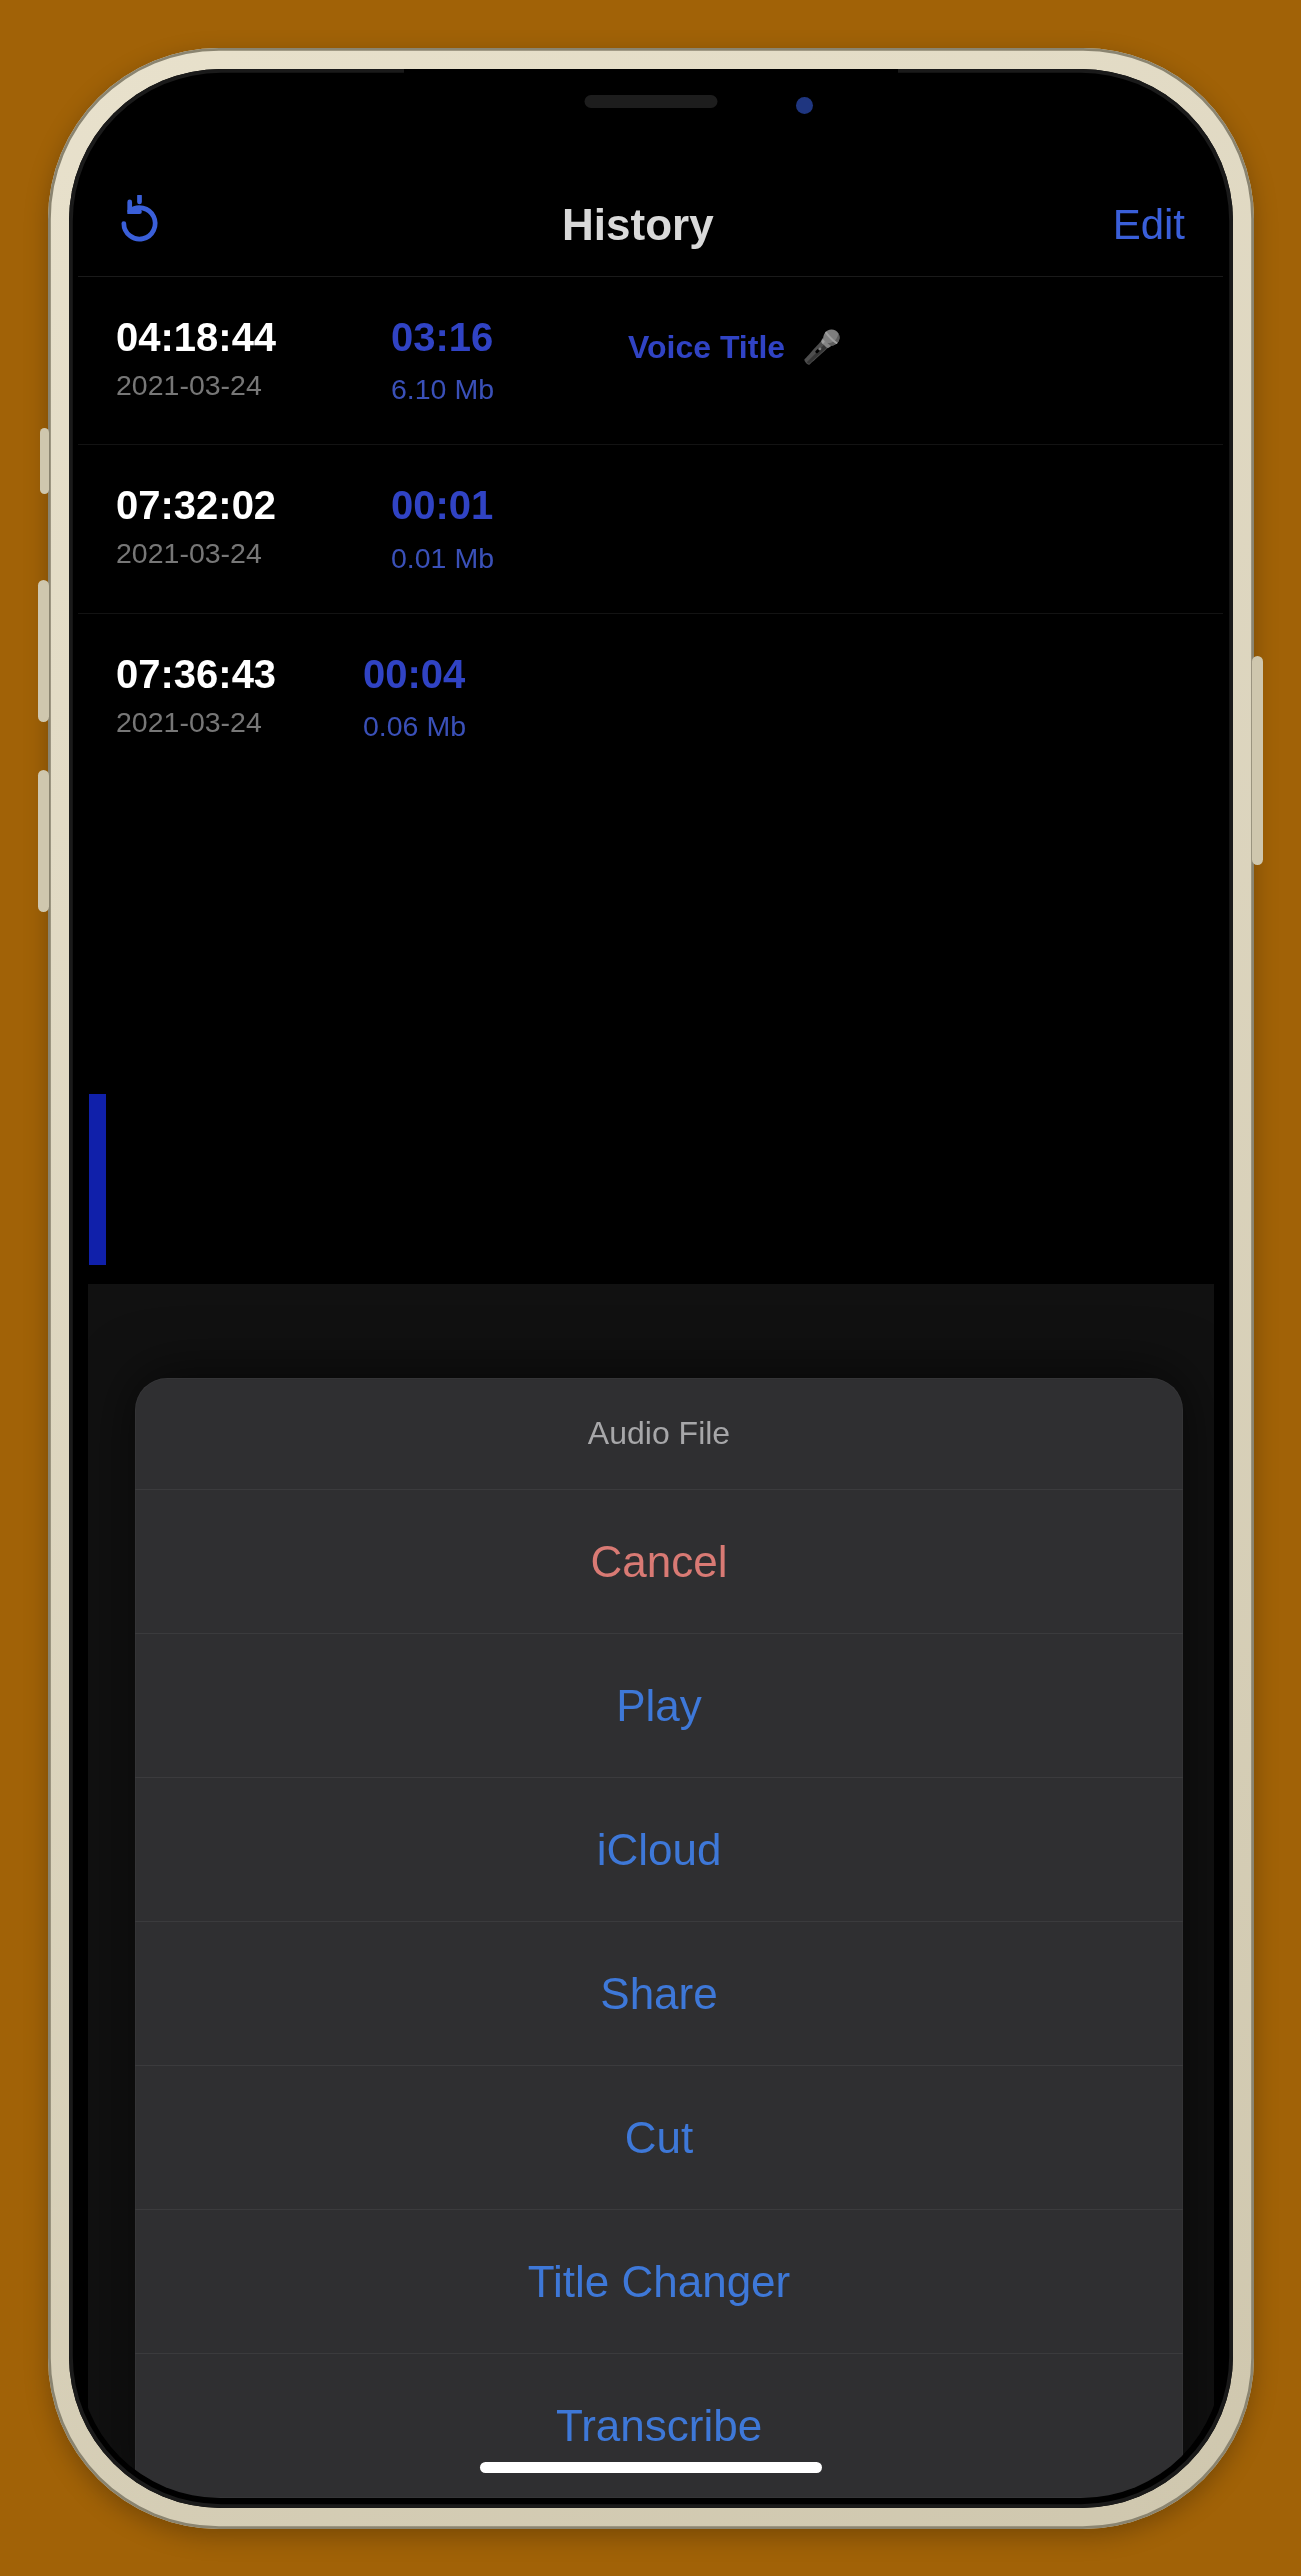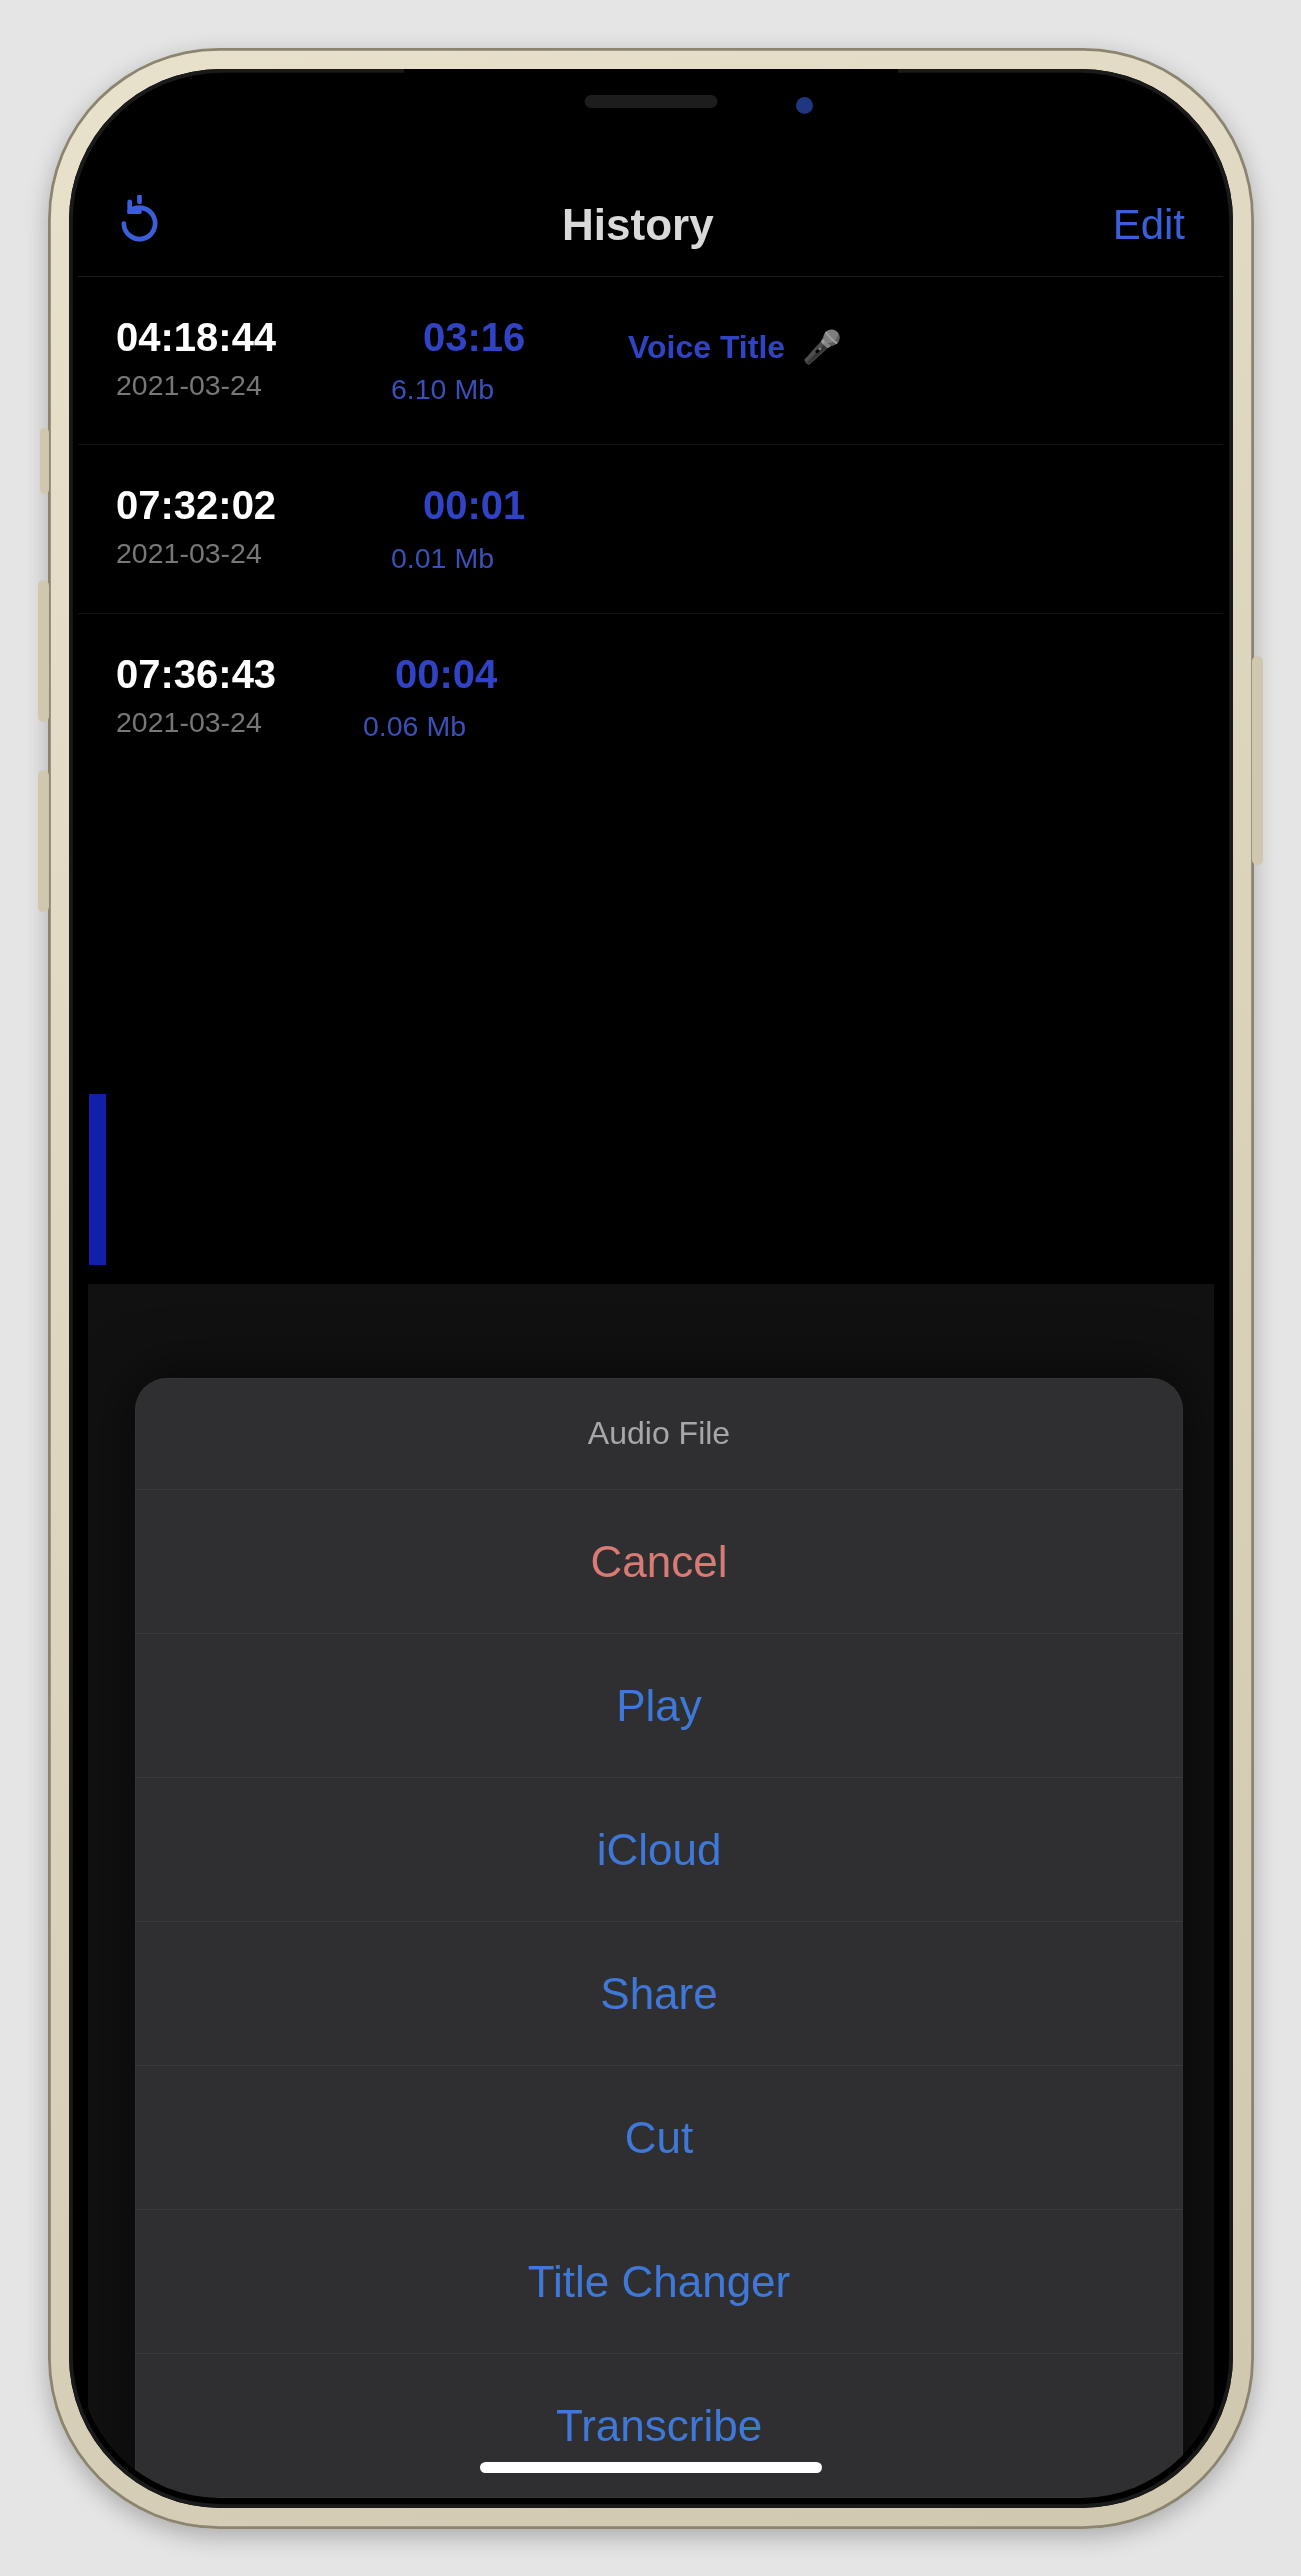--- a/index.html
+++ b/index.html
@@ -1,18 +1,18 @@
 <!DOCTYPE html>
 <html style="font-size:15px"><head>
 <meta charset="utf-8">
 <style>
   * { box-sizing: border-box; margin: 0; padding: 0; }
   html, body { width: 1301px; height: 2576px; background: #fff; font-family: -apple-system, "Helvetica Neue", Arial, sans-serif; }
   .stage {
-    width: 1301px; height: 2576px; background: #e5e5e5; position: relative;
+    width: 1301px; height: 2576px; background: #a16207; position: relative;
     display: flex; align-items: center; justify-content: center;
   }
   .phone {
     width: 1206px; height: 2481px; position: relative;
     border-radius: 171px;
     background: linear-gradient(145deg,#e8e1cc,#cfc7ae);
     box-shadow: 0 0 0 2.8px #8a8470 inset, 0 7.6px 23px rgba(0,0,0,.25);
     padding: 21px;
   }
   .phone-inner {
@@ -65,21 +65,21 @@
   .row {
     display: flex; align-items: flex-start; gap: 57px;
     padding: 38px 38px 38px 38px;
     border-bottom: 0.9px solid #131313;
   }
   .row .time-col  { width: 218px; }
   .row .dur-col   { width: 180px; color: #3043c4; }
   .row .title-col { flex: 1; display:flex; align-items:center; gap:17px; padding-top:13.3px; color: #3043c4; font-size: 32px; font-weight: 600; }
   .row .t1 { font-size: 40px; font-weight: 700; color: #fff; }
   .row .t2 { font-size: 28.5px; color: #777; margin-top: 9px; }
-  .row .d1 { font-size: 40px; font-weight: 700; margin-left: 32px; }
+  .row .d1 { font-size: 40px; font-weight: 700; }
   .row .d2 { font-size: 28.5px; color: #3a50b8; margin-top: 13.3px; }
   .mic { font-size: 32px; filter: grayscale(1) brightness(.8); }
   .blue-bar {
     position: absolute; left: 11.4px; width: 17px; top: 1016px; height: 171px;
     background: #1020aa;
   }
   .bg-panel {
     position: absolute; left: 9.5px; right: 9.5px; top: 1206px; bottom: 9.5px;
     background: #d8d8d8; opacity: .08;
   }

